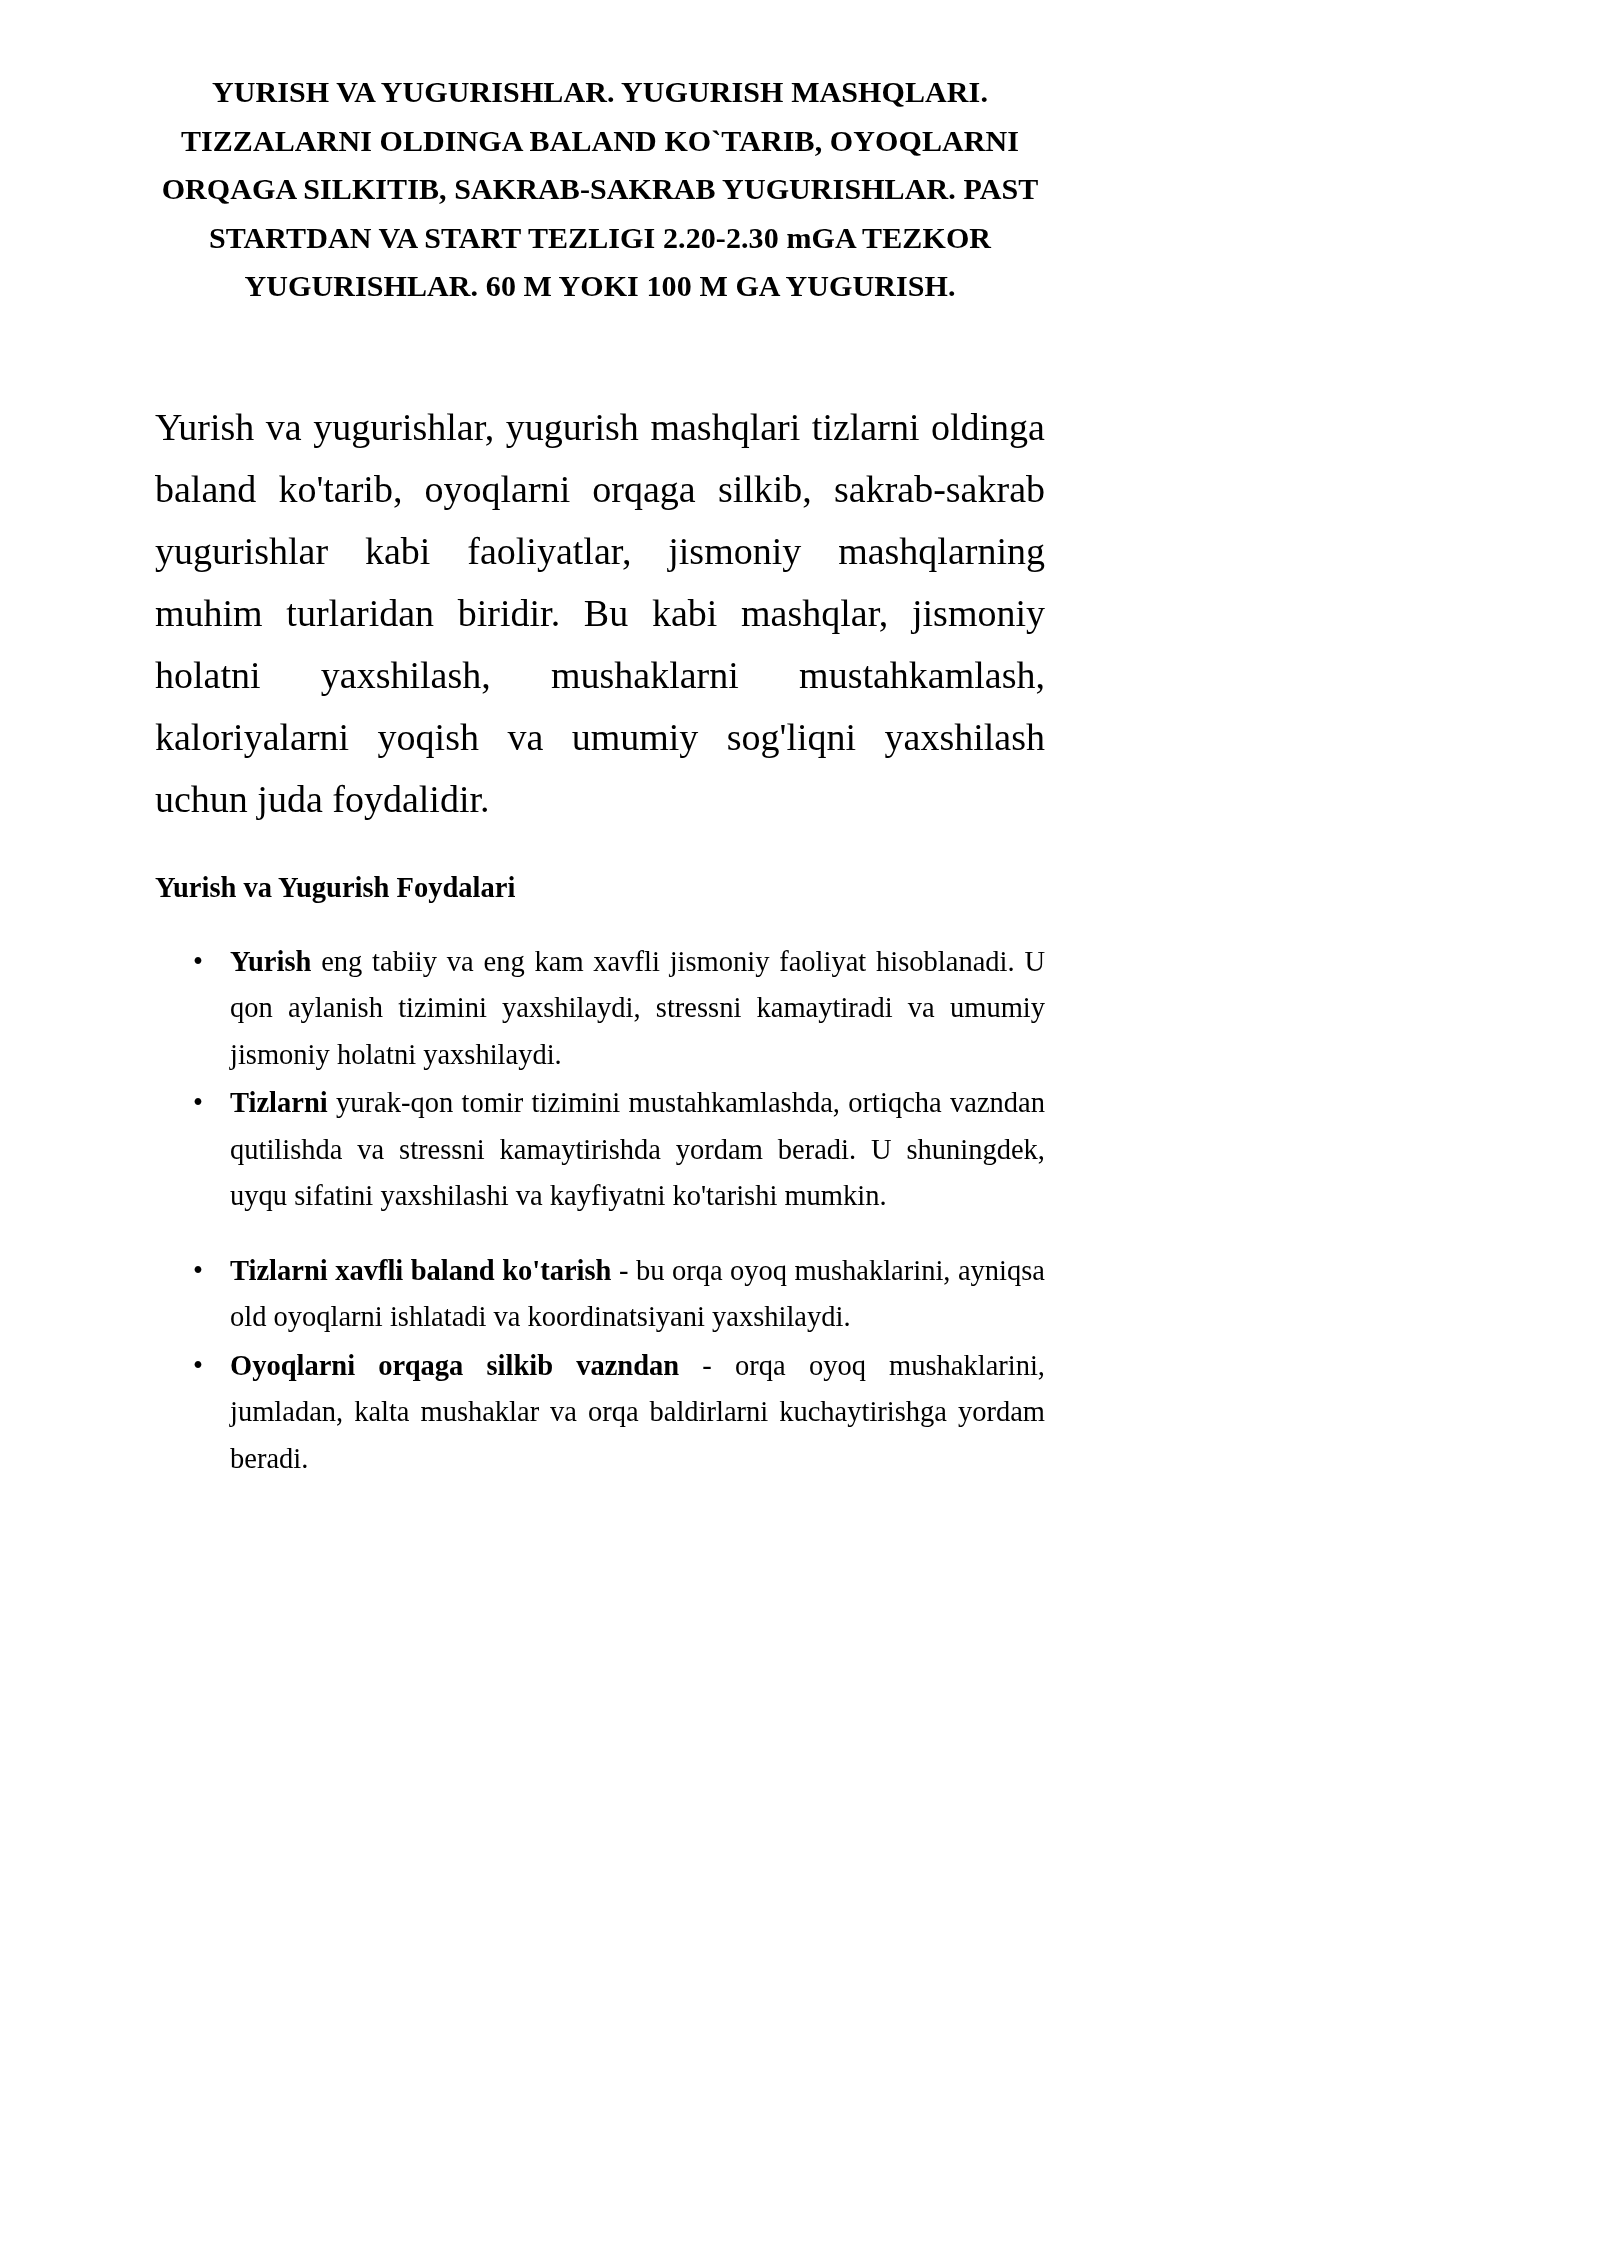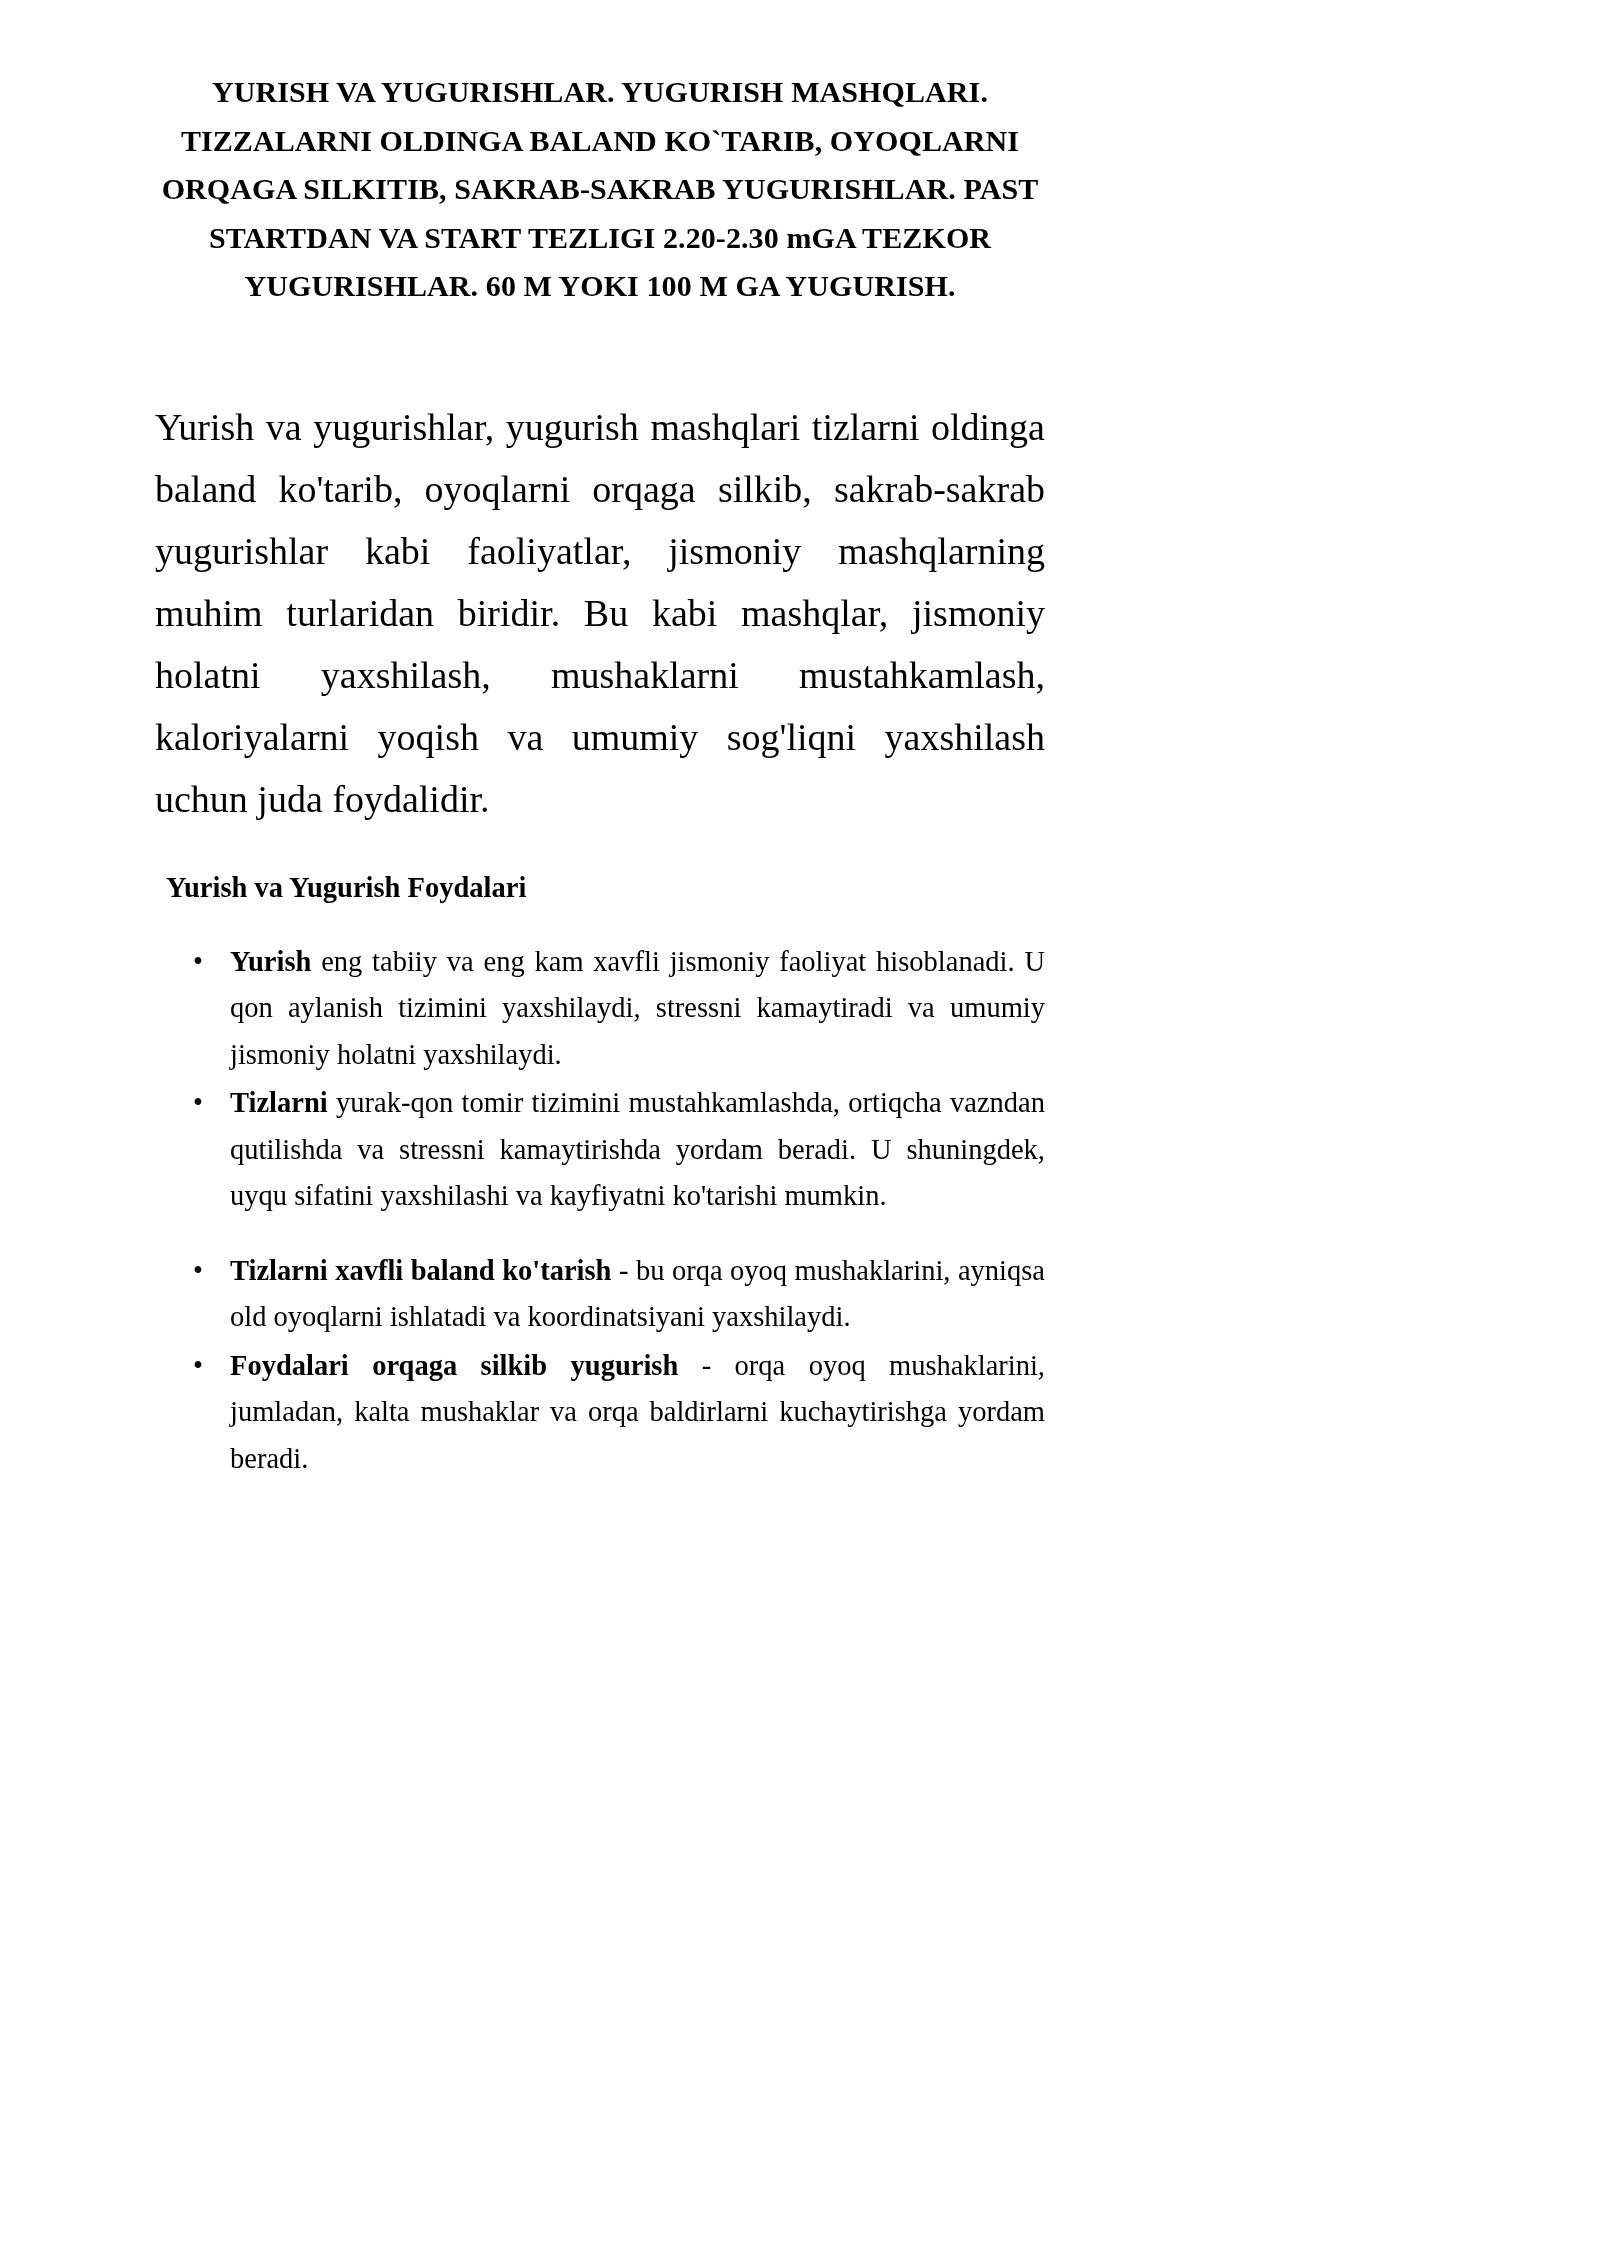--- a/index.html
+++ b/index.html
@@ -45,21 +45,21 @@
   .para-first {
     margin-top: 86px;
   }
   .para-gap {
     margin-top: 30px;
   }
   .heading {
     font-size: 28.5px;
     font-weight: bold;
     line-height: 1.63;
-    margin: 11px;
+    margin: 0;
     margin-top: 34px;
     text-align: left;
   }
   ul.bullets {
     margin: 0;
     margin-top: 28px;
     padding: 0;
     list-style: none;
   }
   ul.bullets li {
@@ -103,18 +103,18 @@
       </li>
     </ul>
 
 
 
     <ul class="bullets">
       <li>
         <span class="bullet-dot">•</span><span class="lead-bold">Tizlarni xavfli baland ko'tarish</span><span> - bu orqa oyoq mushaklarini, ayniqsa old oyoqlarni ishlatadi va koordinatsiyani yaxshilaydi.</span>
       </li>
       <li>
-        <span class="bullet-dot">•</span><span class="lead-bold">Foydalari orqaga silkib yugurish</span><span> - orqa oyoq mushaklarini, jumladan, kalta mushaklar va orqa baldirlarni kuchaytirishga yordam beradi.</span>
+        <span class="bullet-dot">•</span><span class="lead-bold">Oyoqlarni orqaga silkib vazndan</span><span> - orqa oyoq mushaklarini, jumladan, kalta mushaklar va orqa baldirlarni kuchaytirishga yordam beradi.</span>
       </li>
     </ul>
 
   </div>
 </div>
 
 </body></html>

